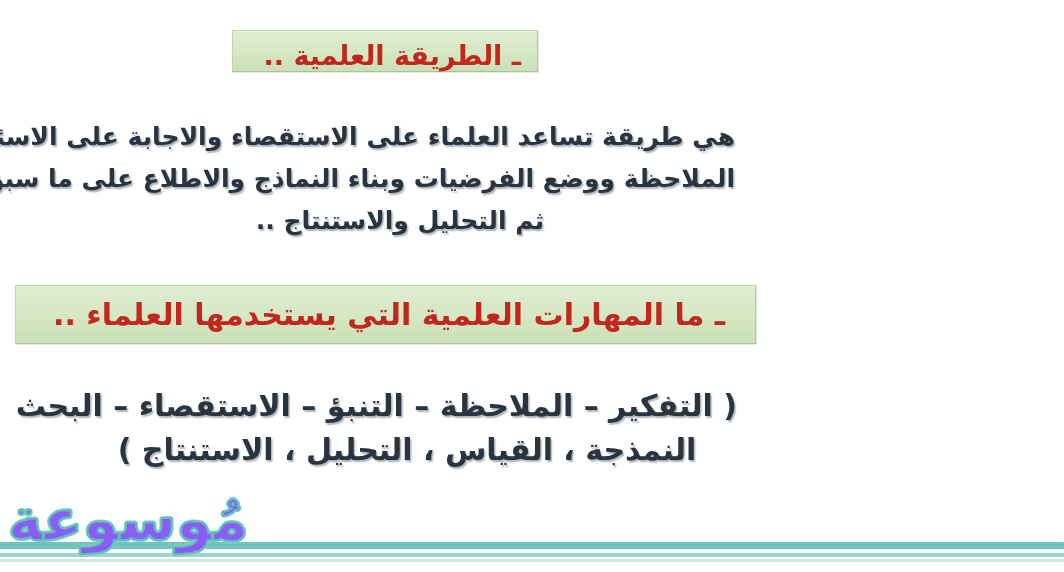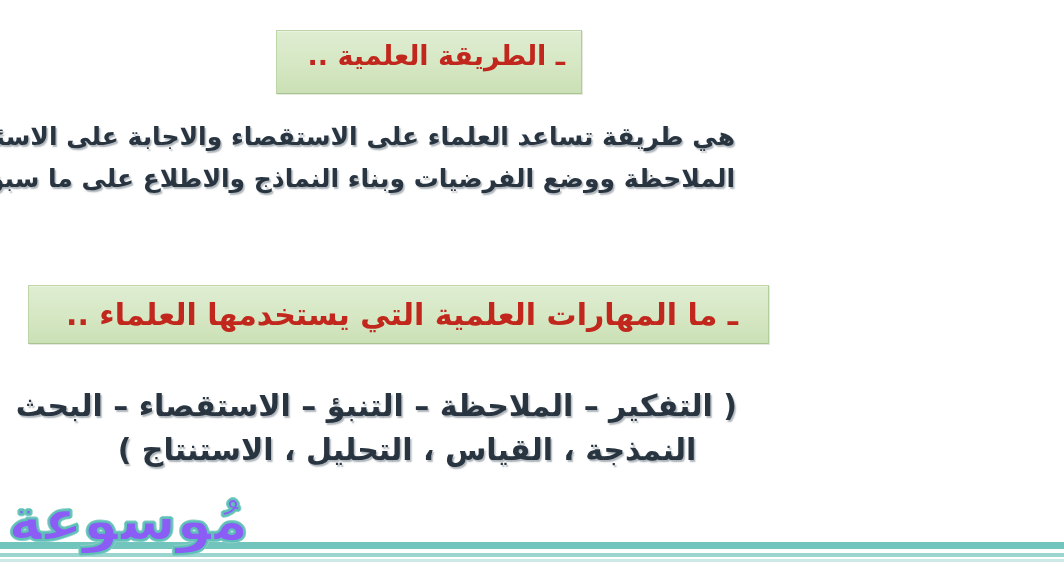--- a/index.html
+++ b/index.html
@@ -28,29 +28,28 @@
     box-shadow: inset 0 1px 0 #eaf3df, 1px 1px 0 #e4e9de;
     color: #c1271c;
     font-weight: 700;
     text-align: right;
     white-space: nowrap;
   }
   .heading-box.box1 {
     left: 232px;
     top: 30px;
     width: 306px;
-    height: 64px;
+    height: 42px;
     line-height: 49px;
     font-size: 27px;
     padding-left: 8px;
     padding-right: 16px;
-    margin-left: 44px;
   }
   .heading-box.box2 {
-    left: 28px;
+    left: 15px;
     top: 285px;
     width: 741px;
     height: 59px;
     line-height: 57px;
     font-size: 30px;
     padding-left: 10px;
     padding-right: 30px;
   }
 
   
@@ -114,20 +113,21 @@
 
 <div class="slide">
 
   <div class="heading-box box1">
     <span>ـ الطريقة العلمية ..</span>
   </div>
 
   <div class="body-text definition">
     <div class="text-line">هي طريقة تساعد العلماء على الاستقصاء والاجابة على الاسئلة من خلال</div>
     <div class="text-line">الملاحظة ووضع الفرضيات وبناء النماذج والاطلاع على ما سبق التوصل إليه</div>
+    <div class="text-line">ثم التحليل والاستنتاج ..</div>
   </div>
 
   <div class="heading-box box2">
     <span>ـ ما المهارات العلمية التي يستخدمها العلماء ..</span>
   </div>
 
   <div class="body-text skills">
     <div class="text-line">( التفكير – الملاحظة – التنبؤ – الاستقصاء – البحث</div>
     <div class="text-line">النمذجة ، القياس ، التحليل ، الاستنتاج )</div>
   </div>

